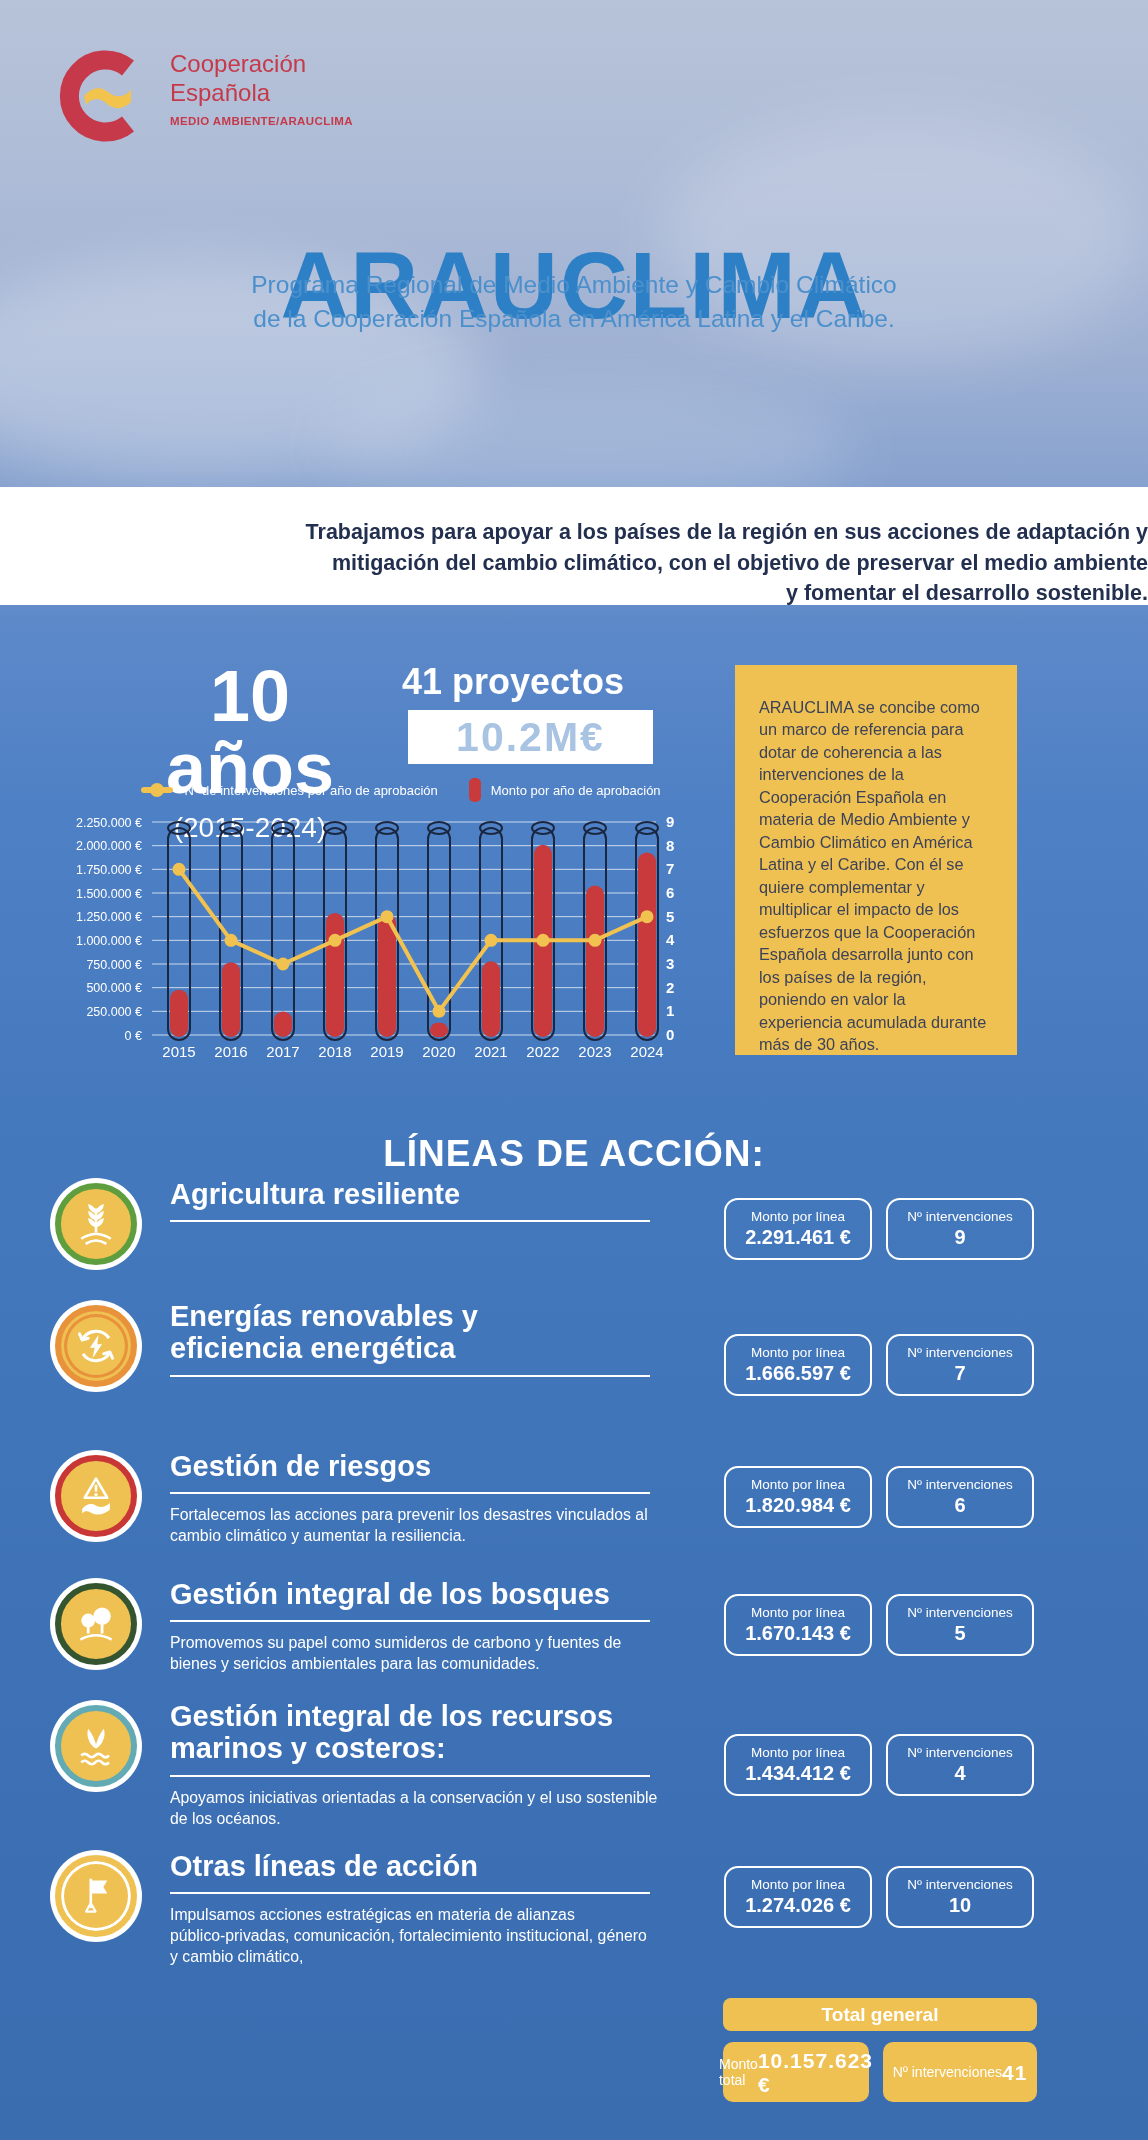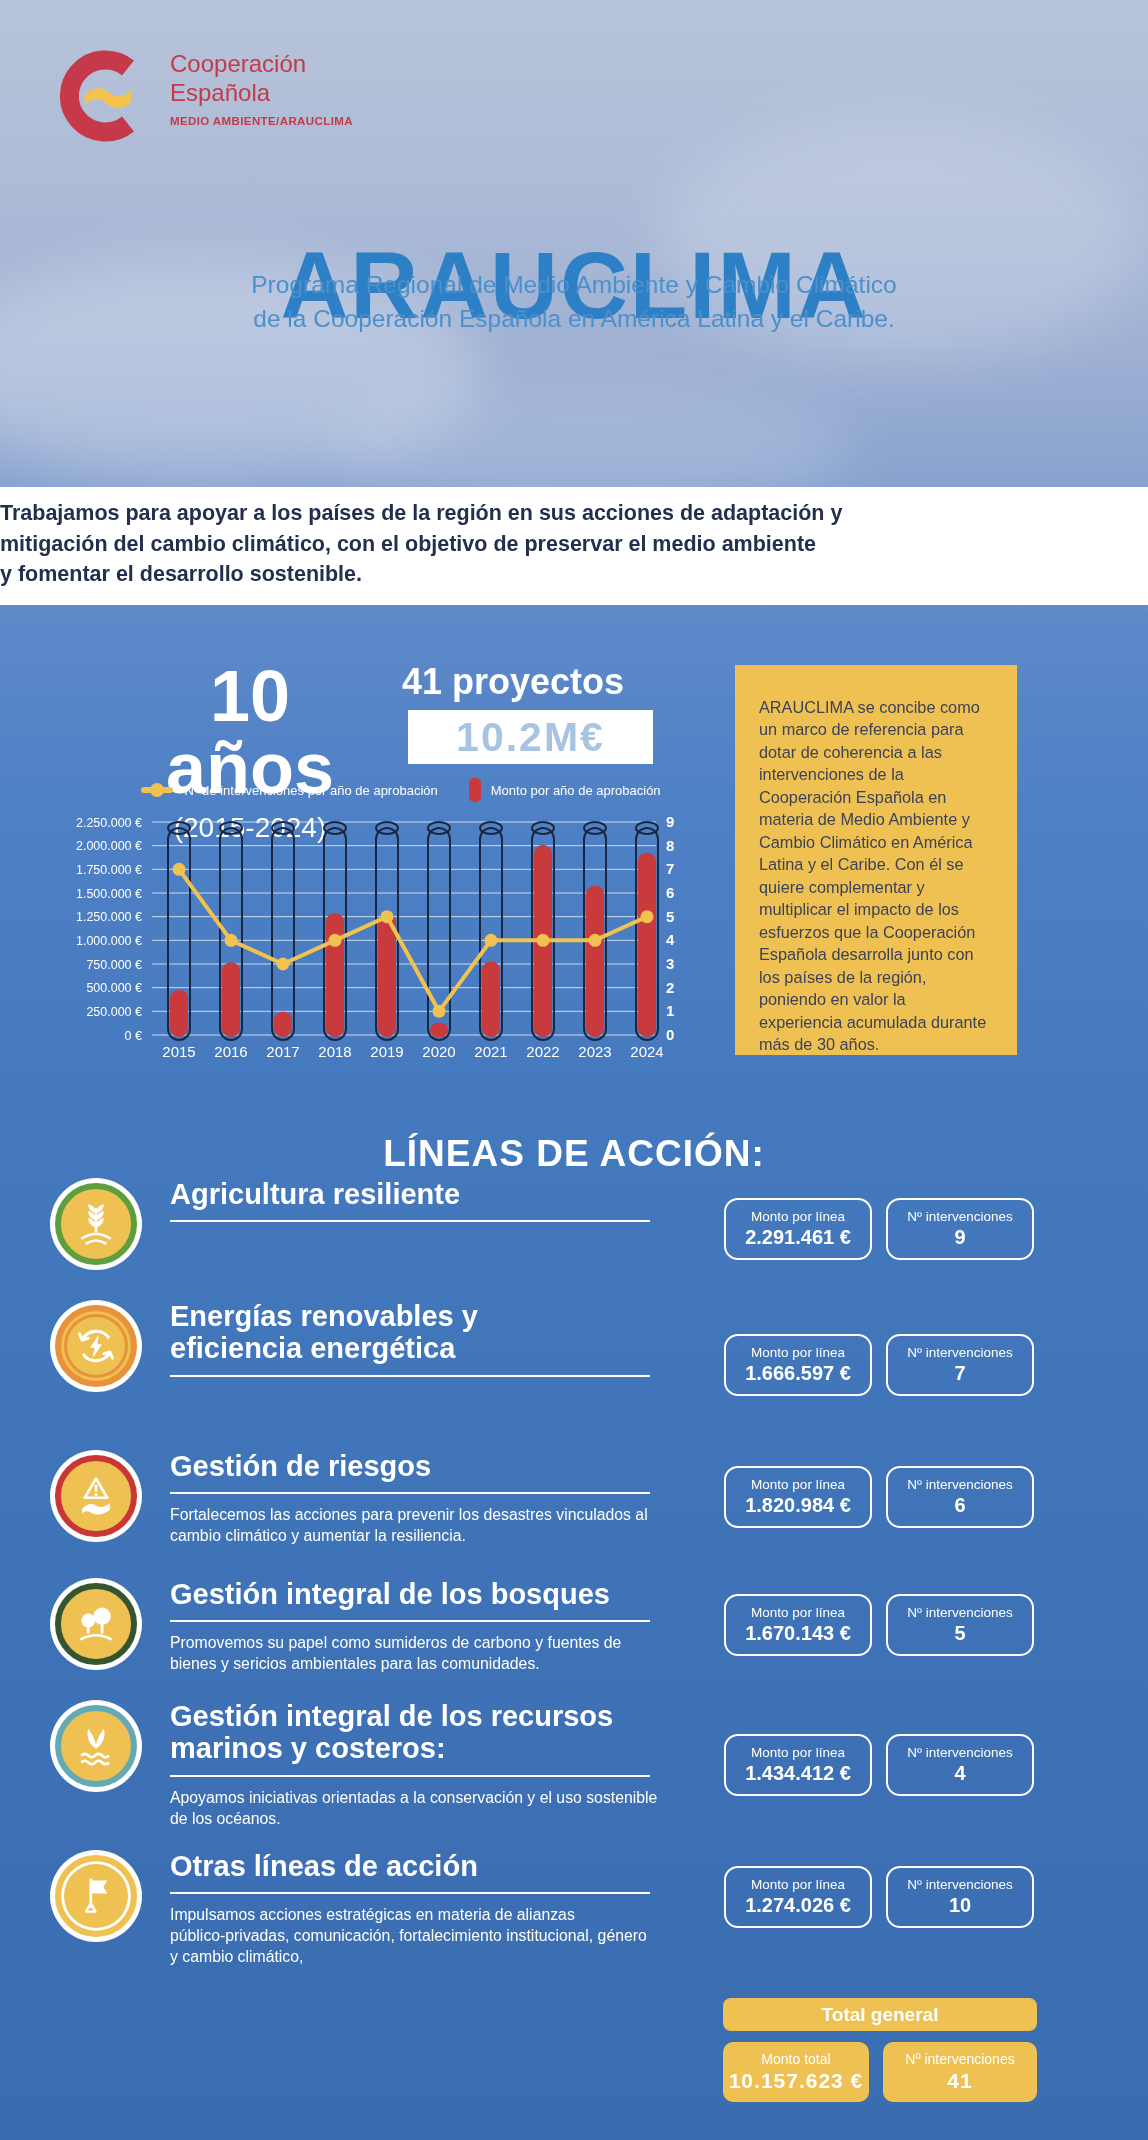--- a/index.html
+++ b/index.html
@@ -13,21 +13,21 @@
   .logo-text{margin-left:20px;color:#c5394a;}
   .logo-brand{font-size:24px;line-height:1.2;font-weight:500;}
   .logo-sub{font-size:11.5px;font-weight:bold;letter-spacing:.4px;margin-top:7px;}
   
   .title{position:absolute;left:0;top:176px;width:1148px;text-align:center;
     font-size:94px;font-weight:bold;letter-spacing:2px;color:#2d80c5;line-height:1;}
   .subtitle{position:absolute;left:0;top:268px;width:1148px;text-align:center;
     font-size:24.5px;color:#4b90cc;line-height:1.4;white-space:pre-line;font-weight:500;}
   
   .band{position:absolute;left:0;top:487px;width:1148px;height:118px;background:#ffffff;}
-  .band p{margin:0;padding-top:11px;text-align:left;font-size:21.5px;font-weight:bold;
+  .band p{margin:0;padding-top:30px;text-align:right;font-size:21.5px;font-weight:bold;
     color:#222f4e;line-height:1.42;white-space:pre-line;}
   
   .years{position:absolute;left:125px;top:660px;width:250px;text-align:center;color:#fff;}
   .years-big{font-size:72px;font-weight:bold;line-height:1;}
   .years-range{font-size:28px;margin-top:8px;}
   .projects{position:absolute;left:402px;top:661px;width:260px;
     font-size:36px;font-weight:bold;color:#fff;}
   .amount-box{position:absolute;left:408px;top:710px;width:245px;height:54px;background:#fff;
     display:flex;align-items:center;justify-content:center;}
   .amount-box span{font-size:41px;font-weight:bold;color:#a9c3e3;letter-spacing:2px;}
@@ -58,21 +58,21 @@
   .pills{position:absolute;left:724px;display:flex;gap:14px;}
   .pill{width:148px;height:62px;border:2px solid #fff;border-radius:14px;box-sizing:border-box;
     display:flex;flex-direction:column;align-items:center;justify-content:center;color:#fff;}
   .pill-label{font-size:13.5px;}
   .pill-value{font-size:20px;font-weight:bold;margin-top:2px;}
   
   .total-head{position:absolute;left:723px;top:1998px;width:314px;height:33px;background:#efc153;
     border-radius:8px;display:flex;align-items:center;justify-content:center;
     color:#fff;font-size:19px;font-weight:bold;}
   .total-box{position:absolute;top:2042px;height:60px;background:#efc153;border-radius:10px;
-    display:flex;flex-direction:column;align-items:center;justify-content:center;color:#fff;}
+    display:flex;flex-direction:row;align-items:center;justify-content:center;color:#fff;}
   .total-box .tb-label{font-size:14px;}
   .total-box .tb-value{font-size:21px;font-weight:bold;margin-top:2px;letter-spacing:1px;}
   svg{display:block;}
 </style>
 </head>
 <body>
 
 <div class="page">
 
   <div class="cloud" style="left:-80px;top:260px;width:560px;height:220px;"></div>

